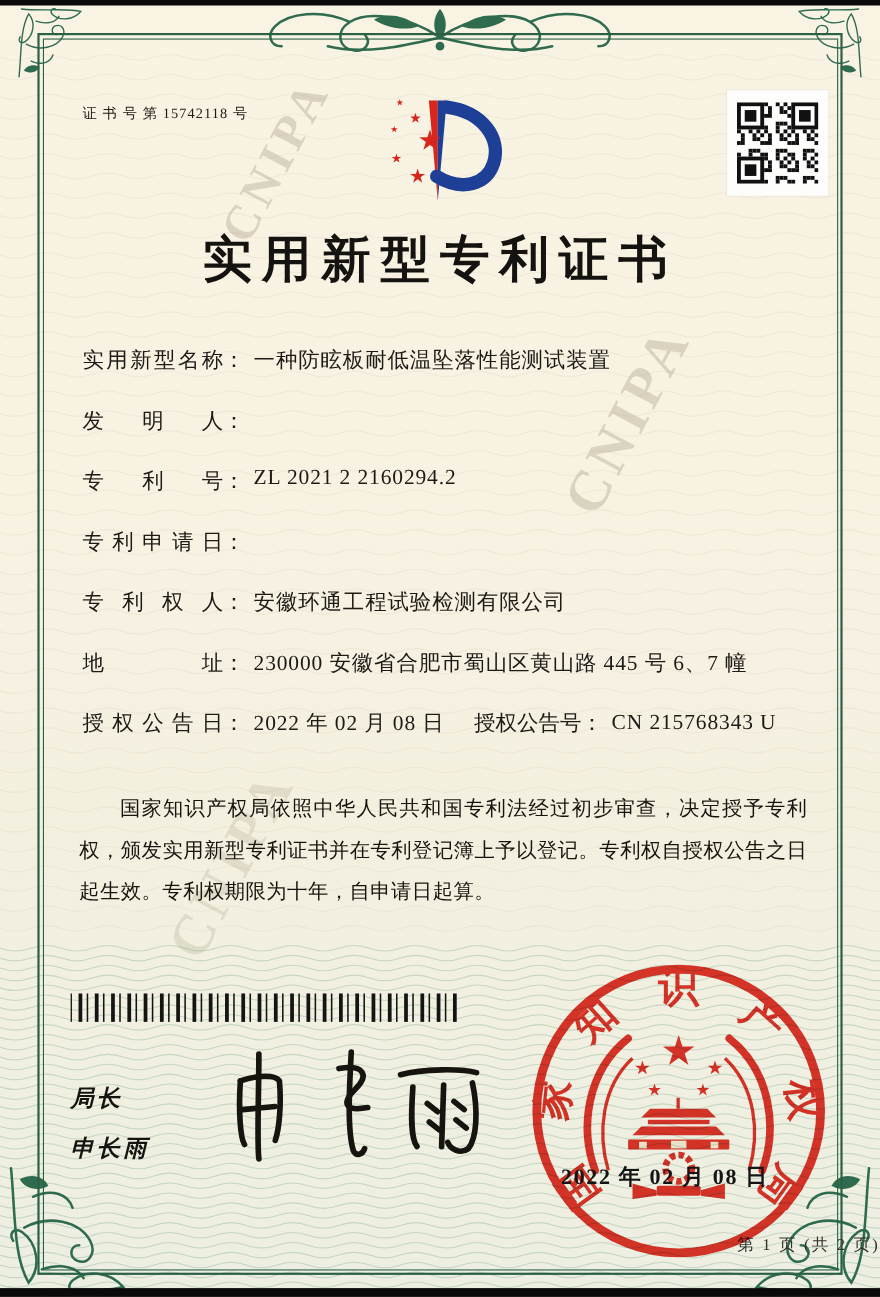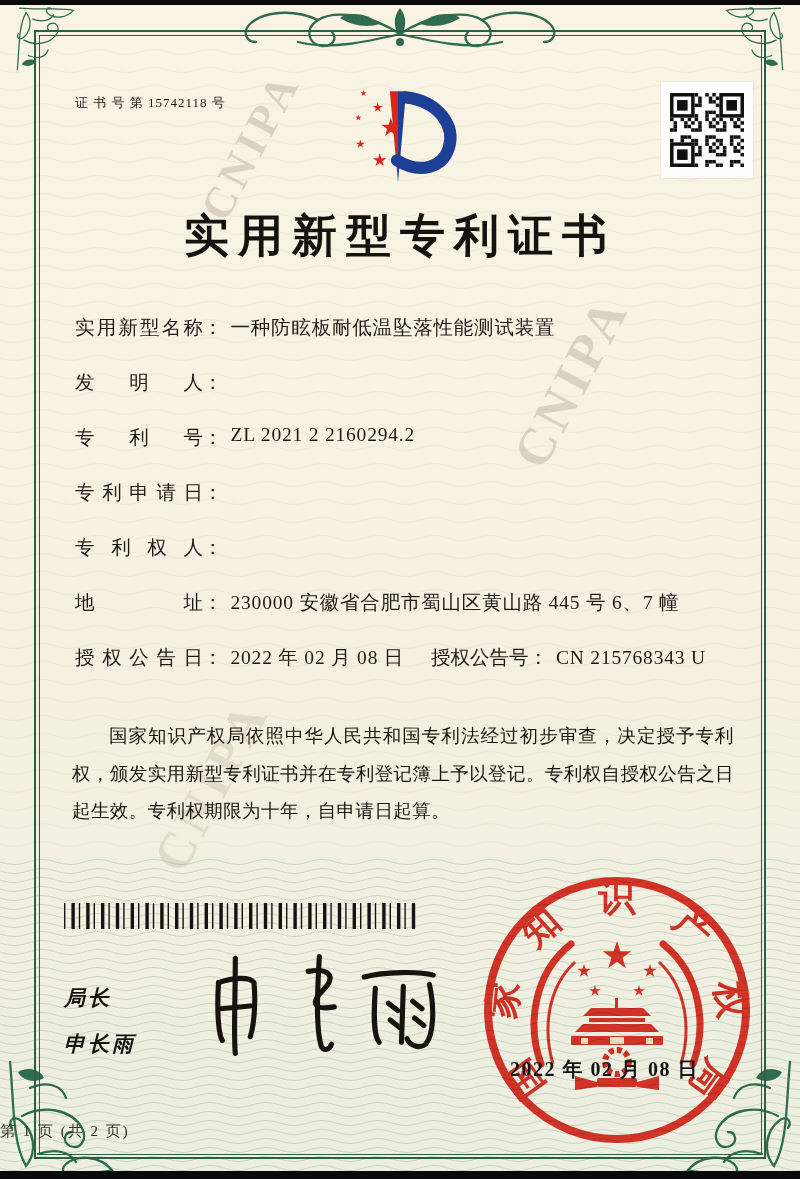--- a/index.html
+++ b/index.html
@@ -40,21 +40,21 @@
     font-weight:700;font-size:21px;letter-spacing:3px;color:#15130f;font-style:italic;}
   .signer div{margin-bottom:18px;}
   .signature{position:absolute;left:198px;top:946px;z-index:3;}
   .seal{position:absolute;left:477px;top:870px;z-index:4;opacity:.95;mix-blend-mode:multiply;}
   .seal-ring{fill:none;stroke:#e02b20;stroke-width:8;}
   .seal-ch{font-family:"Liberation Serif","DejaVu Serif",serif;font-size:37px;font-weight:700;
     fill:#e02b20;text-anchor:middle;}
   .emblem{fill:#e02b20;stroke:#e02b20;}
   .seal-date{position:absolute;left:510px;top:1056px;z-index:5;font-size:20px;font-weight:600;
     letter-spacing:1.5px;color:#141414;}
-  .footer{position:absolute;left:0;right:0;top:1122px;text-align:left;font-size:15px;
+  .footer{position:absolute;left:0;right:0;top:1122px;text-align:right;font-size:15px;
     letter-spacing:2px;color:#33302a;z-index:3;}
 </style>
 </head>
 <body>
 
 <div class="page">
 
   <svg width="0" height="0" style="position:absolute" aria-hidden="true">
     <defs>
       <path id="st" d="M0,-1 0.2245,-0.309 0.951,-0.309 0.3633,0.118 0.5878,0.809 0,0.382 -0.5878,0.809 -0.3633,0.118 -0.951,-0.309 -0.2245,-0.309 Z"></path>
@@ -344,20 +344,21 @@
         <span class="colon">：</span>
       <span class="fvalue">ZL 2021 2 2160294.2</span>
     </div>
     <div class="field-row">
       <span class="flabel">专利申请日</span>
         <span class="colon">：</span>
     </div>
     <div class="field-row">
       <span class="flabel">专利权人</span>
         <span class="colon">：</span>
+      <span class="fvalue">安徽环通工程试验检测有限公司</span>
     </div>
     <div class="field-row">
       <span class="flabel">地址</span>
         <span class="colon">：</span>
       <span class="fvalue">230000 安徽省合肥市蜀山区黄山路 445 号 6、7 幢</span>
     </div>
     <div class="field-row">
       <span class="flabel">授权公告日</span>
         <span class="colon">：</span>
       <span class="fvalue">2022 年 02 月 08 日</span>

